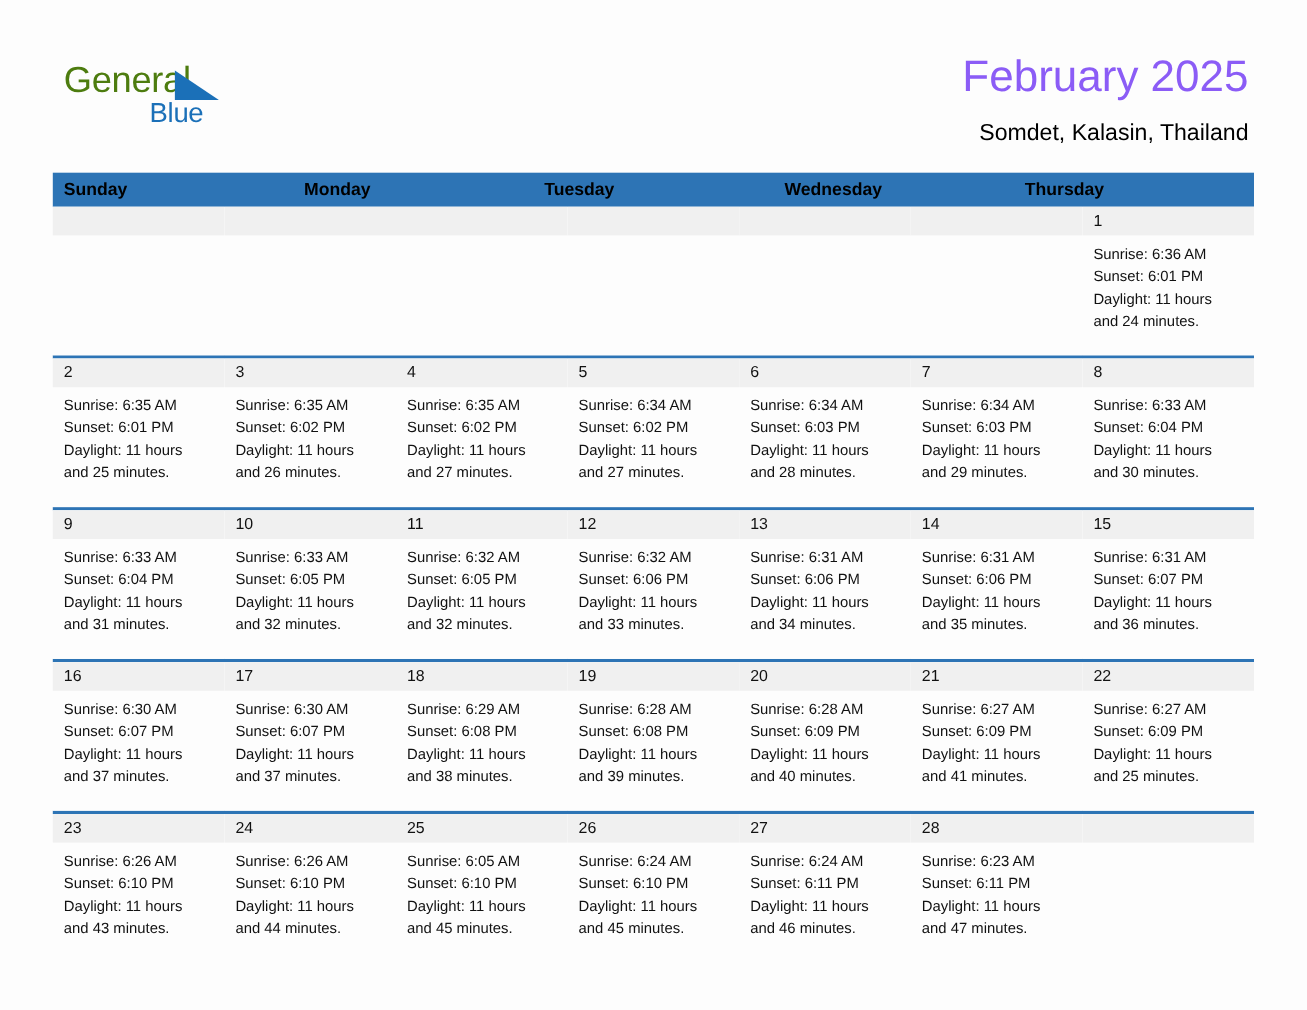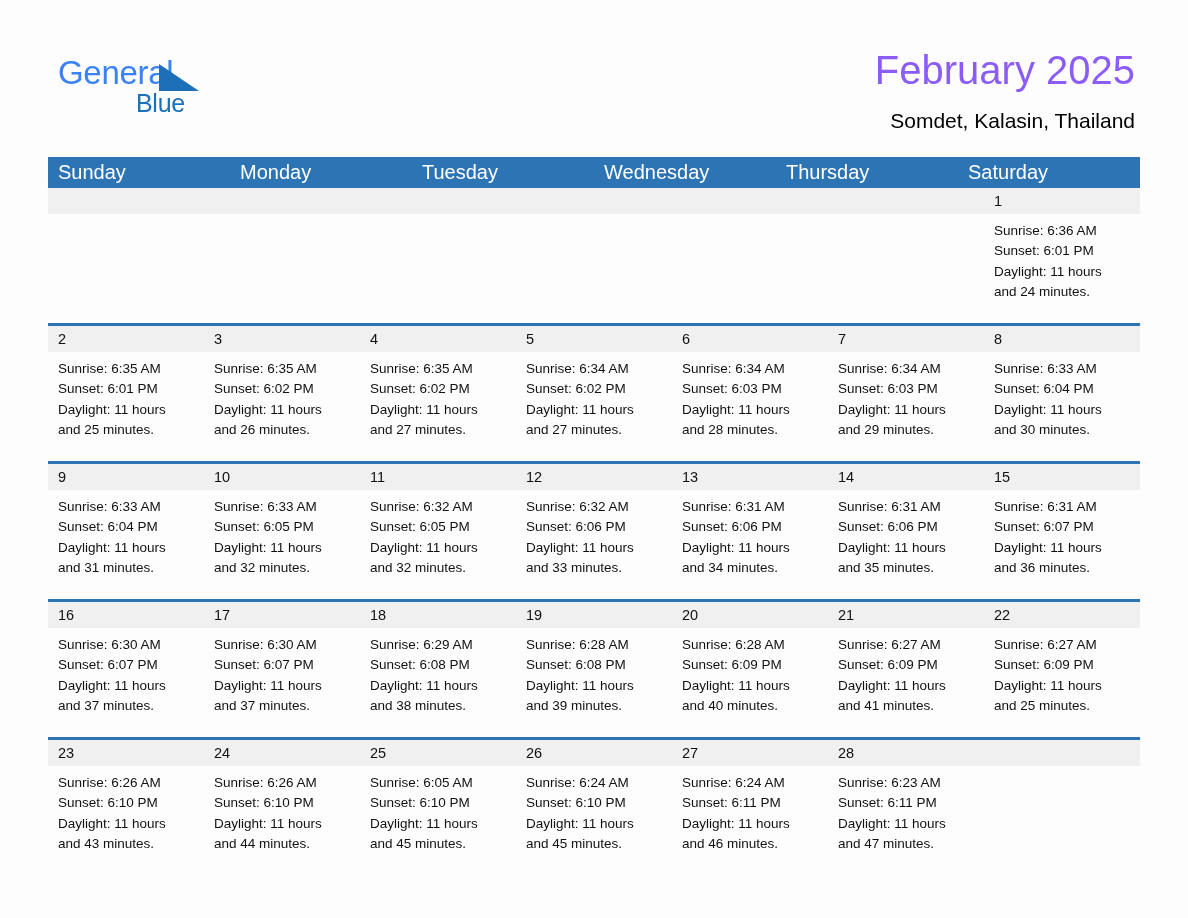--- a/index.html
+++ b/index.html
@@ -35,21 +35,21 @@
     top: 10px;
     width: 200px;
     height: 74px;
   }
   .logo-general {
     position: absolute;
     left: 0;
     top: 0;
     font-size: 33px;
     letter-spacing: -0.3px;
-    color: #3b82f6;
+    color: #4d7c0f;
     font-family: "Liberation Sans", sans-serif;
     line-height: 38px;
   }
   .logo-tri {
     position: absolute;
     left: 101px;
     top: 10px;
     width: 0;
     height: 0;
     border-left: 40px solid #1b70b8;
@@ -93,26 +93,27 @@
     top: 157px;
     width: 1092px;
   }
   .weekdays {
     display: flex;
     background: #2d74b5;
     height: 31px;
   }
   .weekday {
     flex: 1 1 0;
-    color: #ffffff;
-    font-size: 20px;
+    color: #000000;
+    font-size: 16px;
     line-height: 31px;
     padding-left: 10px;
     box-sizing: border-box;
     white-space: nowrap;
+    font-weight: bold;
   }
   .week {
     display: flex;
     border-top: 3px solid #2d74b5;
   }
   .week:first-of-type {
     border-top: none;
   }
   .day {
     flex: 1 1 0;
@@ -174,21 +175,20 @@
   </div>
 
   <div class="calendar">
 
     <div class="weekdays">
       <div class="weekday">Sunday</div>
       <div class="weekday">Monday</div>
       <div class="weekday">Tuesday</div>
       <div class="weekday">Wednesday</div>
       <div class="weekday">Thursday</div>
-      <div class="weekday">Saturday</div>
     </div>
 
     <div id="weeks-container">
         <div class="week week-first">
           <div class="day empty">
             <div class="day-num-strip"><span class="day-num"></span></div>
             <div class="day-body"></div>
           </div>
           <div class="day empty">
             <div class="day-num-strip"><span class="day-num"></span></div>

